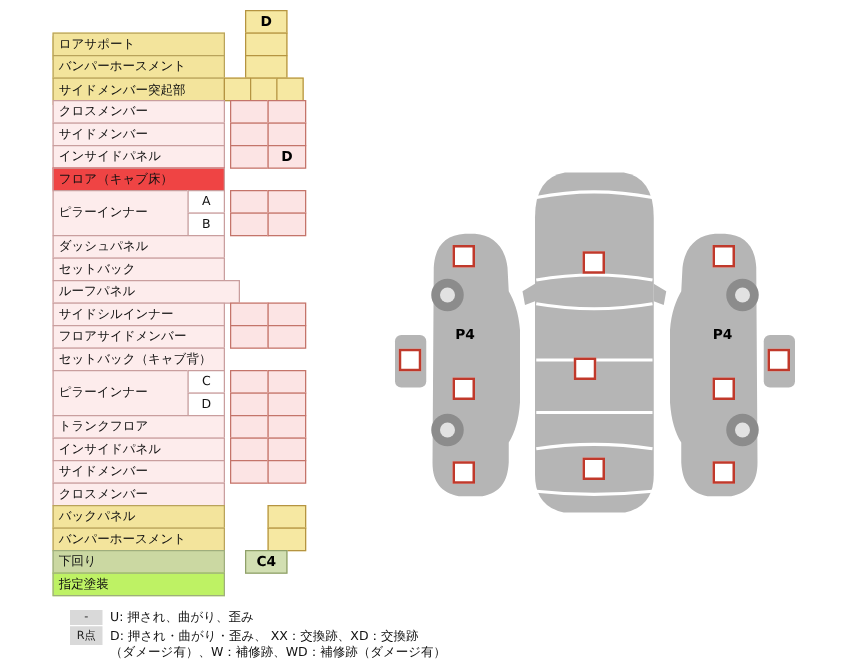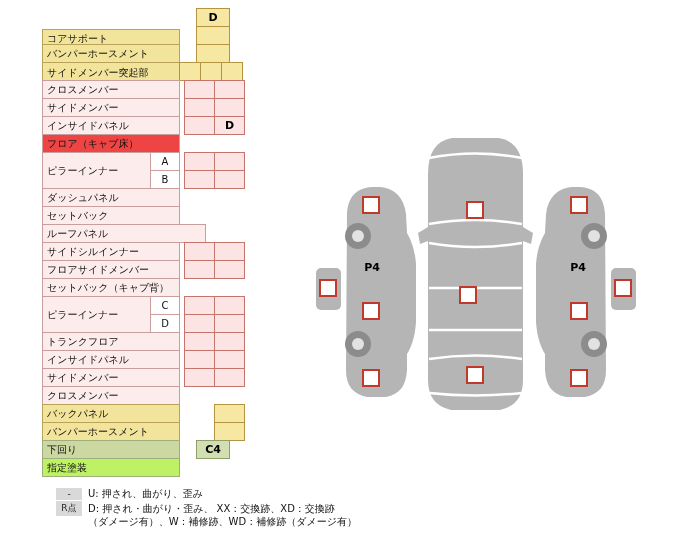--- a/index.html
+++ b/index.html
@@ -77,20 +77,21 @@
     <div class="lrow" style="top:501px">
       <span class="badge">R点</span><span class="ltext">D: 押され・曲がり・歪み、 XX：交換跡、XD：交換跡</span>
     </div>
     <div class="lrow" style="top:515px">
       <span class="badge ghost"></span><span class="ltext">（ダメージ有）、W：補修跡、WD：補修跡（ダメージ有）</span>
     </div>
   </div>
 
 <div class="tbox label" style="left: 42px; top: 8px; width: 138px; height: 19px; background: rgb(243, 228, 156); border-color: rgb(185, 163, 91); margin-top: 21px;">コアサポート</div>
     <div class="tbox cell" style="left: 196px; top: 8px; width: 34px; height: 19px; background: rgb(246, 232, 162); border-color: rgb(181, 148, 65);">D</div>
+    <div class="tbox label" style="left: 42px; top: 26px; width: 138px; height: 19px; background: rgb(243, 228, 156); border-color: rgb(185, 163, 91);">ロアサポート</div>
     <div class="tbox cell" style="left: 196px; top: 26px; width: 34px; height: 19px; background: rgb(246, 232, 162); border-color: rgb(181, 148, 65);"></div>
     <div class="tbox label" style="left: 42px; top: 44px; width: 138px; height: 19px; background: rgb(243, 228, 156); border-color: rgb(185, 163, 91);">バンパーホースメント</div>
     <div class="tbox cell" style="left: 196px; top: 44px; width: 34px; height: 19px; background: rgb(246, 232, 162); border-color: rgb(181, 148, 65);"></div>
     <div class="tbox label" style="left: 42px; top: 62px; width: 138px; height: 22px; background: rgb(243, 228, 156); border-color: rgb(185, 163, 91);">サイドメンバー突起部</div>
     <div class="tbox cell" style="left: 179px; top: 62px; width: 22px; height: 19px; background: rgb(246, 232, 162); border-color: rgb(181, 148, 65);"></div>
     <div class="tbox cell" style="left: 200px; top: 62px; width: 22px; height: 19px; background: rgb(246, 232, 162); border-color: rgb(181, 148, 65);"></div>
     <div class="tbox cell" style="left: 221px; top: 62px; width: 22px; height: 19px; background: rgb(246, 232, 162); border-color: rgb(181, 148, 65);"></div>
     <div class="tbox label" style="left: 42px; top: 80px; width: 138px; height: 19px; background: rgb(253, 236, 236); border-color: rgb(201, 158, 158);">クロスメンバー</div>
     <div class="tbox cell" style="left: 184px; top: 80px; width: 31px; height: 19px; background: rgb(252, 228, 228); border-color: rgb(196, 116, 106);"></div>
     <div class="tbox cell" style="left: 214px; top: 80px; width: 31px; height: 19px; background: rgb(252, 228, 228); border-color: rgb(196, 116, 106);"></div>
@@ -103,21 +104,21 @@
     <div class="tbox label" style="left: 42px; top: 134px; width: 138px; height: 19px; background: #ef4444; border-color: rgb(201, 158, 158);">フロア（キャブ床）</div>
     <div class="tbox label" style="left: 42px; top: 152px; width: 109px; height: 37px; background: rgb(253, 236, 236); border-color: rgb(201, 158, 158);">ピラーインナー</div>
     <div class="tbox sub" style="left: 150px; top: 152px; width: 30px; height: 19px; background: rgb(255, 255, 255); border-color: rgb(201, 158, 158);">A</div>
     <div class="tbox cell" style="left: 184px; top: 152px; width: 31px; height: 19px; background: rgb(252, 228, 228); border-color: rgb(196, 116, 106);"></div>
     <div class="tbox cell" style="left: 214px; top: 152px; width: 31px; height: 19px; background: rgb(252, 228, 228); border-color: rgb(196, 116, 106);"></div>
     <div class="tbox sub" style="left: 150px; top: 170px; width: 30px; height: 19px; background: rgb(255, 255, 255); border-color: rgb(201, 158, 158);">B</div>
     <div class="tbox cell" style="left: 184px; top: 170px; width: 31px; height: 19px; background: rgb(252, 228, 228); border-color: rgb(196, 116, 106);"></div>
     <div class="tbox cell" style="left: 214px; top: 170px; width: 31px; height: 19px; background: rgb(252, 228, 228); border-color: rgb(196, 116, 106);"></div>
     <div class="tbox label" style="left: 42px; top: 188px; width: 138px; height: 19px; background: rgb(253, 236, 236); border-color: rgb(201, 158, 158);">ダッシュパネル</div>
     <div class="tbox label" style="left: 42px; top: 206px; width: 138px; height: 19px; background: rgb(253, 236, 236); border-color: rgb(201, 158, 158);">セットバック</div>
-    <div class="tbox label" style="left: 42px; top: 224px; width: 164px; height: 19px; background: rgb(253, 236, 236); border-color: rgb(201, 158, 158);">ルーフパネル</div>
+    <div class="tbox label" style="left: 42px; top: 224px; width: 150px; height: 19px; background: rgb(253, 236, 236); border-color: rgb(201, 158, 158);">ルーフパネル</div>
     <div class="tbox label" style="left: 42px; top: 242px; width: 138px; height: 19px; background: rgb(253, 236, 236); border-color: rgb(201, 158, 158);">サイドシルインナー</div>
     <div class="tbox cell" style="left: 184px; top: 242px; width: 31px; height: 19px; background: rgb(252, 228, 228); border-color: rgb(196, 116, 106);"></div>
     <div class="tbox cell" style="left: 214px; top: 242px; width: 31px; height: 19px; background: rgb(252, 228, 228); border-color: rgb(196, 116, 106);"></div>
     <div class="tbox label" style="left: 42px; top: 260px; width: 138px; height: 19px; background: rgb(253, 236, 236); border-color: rgb(201, 158, 158);">フロアサイドメンバー</div>
     <div class="tbox cell" style="left: 184px; top: 260px; width: 31px; height: 19px; background: rgb(252, 228, 228); border-color: rgb(196, 116, 106);"></div>
     <div class="tbox cell" style="left: 214px; top: 260px; width: 31px; height: 19px; background: rgb(252, 228, 228); border-color: rgb(196, 116, 106);"></div>
     <div class="tbox label" style="left: 42px; top: 278px; width: 138px; height: 19px; background: rgb(253, 236, 236); border-color: rgb(201, 158, 158);">セットバック（キャブ背）</div>
     <div class="tbox label" style="left: 42px; top: 296px; width: 109px; height: 37px; background: rgb(253, 236, 236); border-color: rgb(201, 158, 158);">ピラーインナー</div>
     <div class="tbox sub" style="left: 150px; top: 296px; width: 30px; height: 19px; background: rgb(255, 255, 255); border-color: rgb(201, 158, 158);">C</div>
     <div class="tbox cell" style="left: 184px; top: 296px; width: 31px; height: 19px; background: rgb(252, 228, 228); border-color: rgb(196, 116, 106);"></div>

